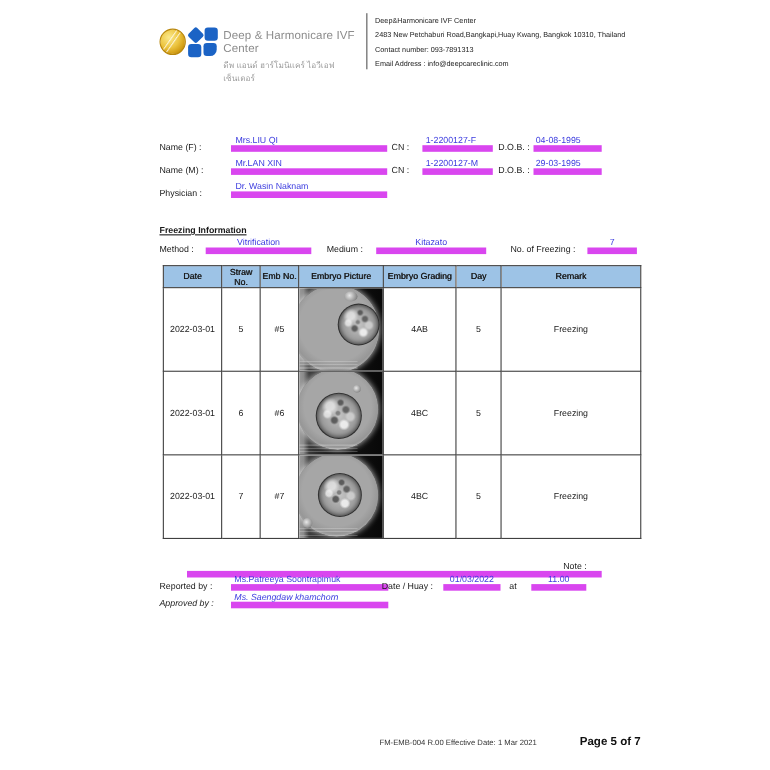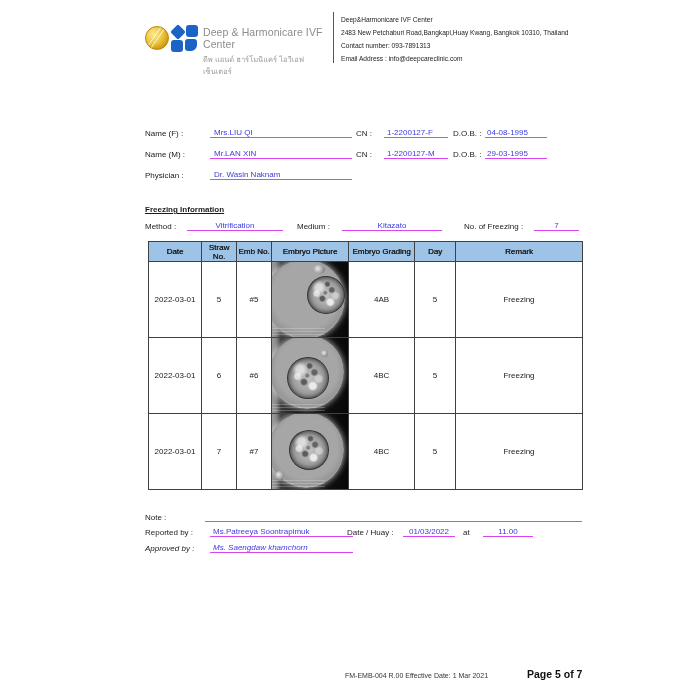--- a/index.html
+++ b/index.html
@@ -26,21 +26,21 @@
   .hdr-divider { position:absolute; left:333px; top:12px; width:1px; height:51px; background:#555; }
   .contact { position:absolute; left:341px; top:13px; width:230px; }
   .contact div { font-size:6.6px; color:#222; line-height:13px; white-space:nowrap; }
 
   
   .title { position:absolute; left:0; top:93px; width:100%; text-align:center;
     font-size:16px; color:#1b1b1b; text-shadow:.45px 0 0 currentColor; letter-spacing:.2px; }
 
   
   .lbl { font-size:8px; color:#1a1a1a; white-space:nowrap; }
-  .uline { border-bottom:1px solid #d946ef; font-size:8px; }
+  .uline { border-bottom:6px solid #d946ef; font-size:8px; }
   .bv { color:var(--blue); }
   .prow { position:absolute; left:145px; display:flex; align-items:flex-end; height:12px; }
   .prow .l1 { width:65px; }
   .prow .v1v { width:142px; padding-left:4px; }
   .prow .l2 { width:28px; margin-left:4px; }
   .prow .v2v { width:64px; padding-left:3px; }
   .prow .l3 { width:32px; margin-left:5px; }
   .prow .v3v { width:62px; padding-left:2px; }
   .row-f { top:126px; } .row-m { top:147px; } .row-ph { top:168px; }
 
@@ -93,21 +93,21 @@
   .v1 .blast { width:38px; height:38px; left:35px; top:14px; }
   .v1 .frag  { width:12px; height:9px; left:41px; top:3px; }
   .v2 .well { width:74px; height:74px; left:-2px; top:-3px; }
   .v2 .blast { width:42px; height:42px; left:15px; top:19px; }
   .v2 .frag  { width:7px; height:7px; left:49px; top:12px; }
   .v3 .well { width:76px; height:76px; left:-4px; top:-2px; }
   .v3 .blast { width:40px; height:40px; left:17px; top:16px; }
   .v3 .frag  { width:9px; height:9px; left:3px; top:57px; }
 
   
-  .note-row { position:absolute; left:145px; top:510px; display:flex; align-items:flex-end; height:12px; }
+  .note-row { position:absolute; left:145px; top:510px; display:flex; align-items:flex-end; height:12px;flex-direction:column; }
   .note-row .nlbl { width:35px; }
   .note-row .nline { width:377px; margin-left:25px; }
   .rep-row { position:absolute; left:145px; top:525px; display:flex; align-items:flex-end; height:12px; }
   .rep-row .rlbl { width:65px; }
   .rep-row .rval { width:143px; padding-left:3px; }
   .rep-row .dtlbl { width:56px; margin-left:-6px; }
   .rep-row .dval { width:52px; text-align:center; }
   .rep-row .atlbl { width:12px; margin-left:8px; }
   .rep-row .tval { width:50px; text-align:center; margin-left:8px; }
   .app-row { position:absolute; left:145px; top:541px; display:flex; align-items:flex-end; height:12px;font-style:italic; }

